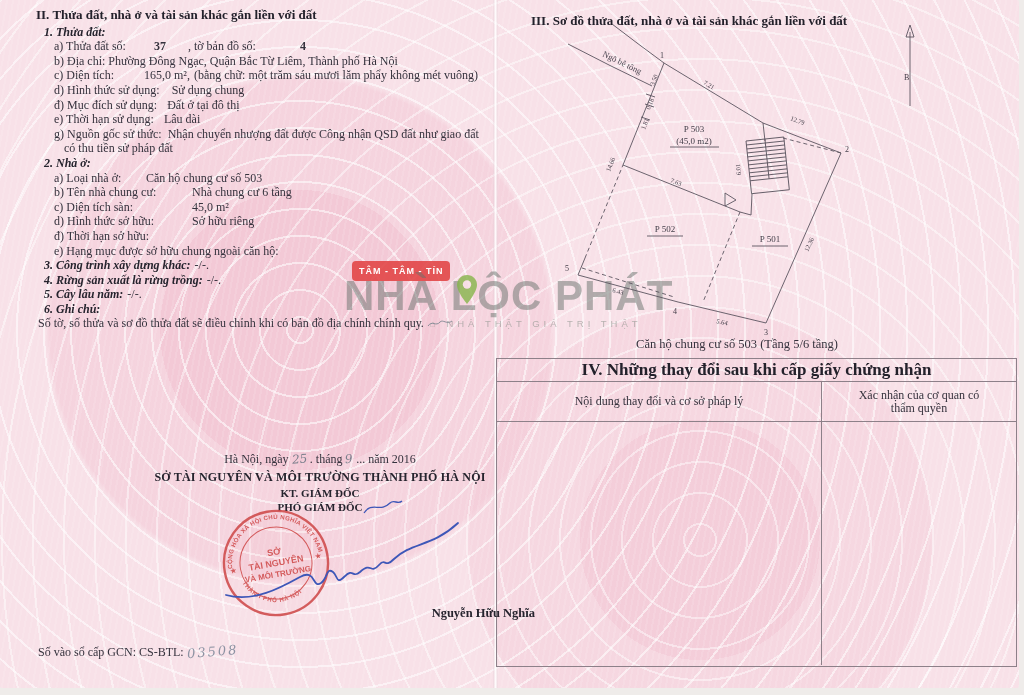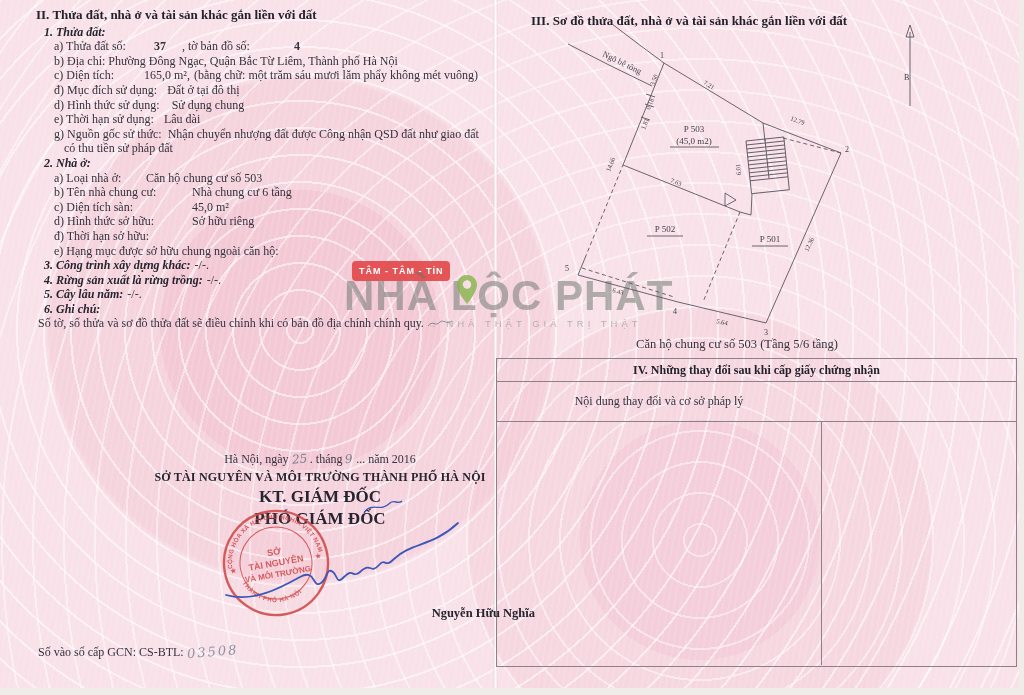--- a/index.html
+++ b/index.html
@@ -14,45 +14,45 @@
       radial-gradient(circle at 700px 540px, rgba(243,201,214,.8) 0 120px, rgba(243,201,214,.4) 120px 230px, rgba(243,201,214,0) 235px);
   }
   .fold{position:absolute;left:493px;top:0;bottom:0;width:5px;background:linear-gradient(90deg,rgba(190,150,165,.18),rgba(255,255,255,.85) 50%,rgba(190,150,165,.15));}
   
   .sec2{position:absolute;left:36px;top:8px;width:460px;font-size:12px;line-height:14.6px;color:#35323d;}
   .sec2 .h2t{font-weight:bold;font-size:13px;color:#23212b;margin-bottom:2px;}
   .item{font-weight:bold;font-style:italic;margin-left:8px;color:#26242e;}
   .sub{margin-left:18px;}
   .cont{margin-left:28px;}
   .bi{font-weight:bold;font-style:italic;color:#26242e;}
-  .g28{margin-left:28px;} .g38{margin-left:16px;} .g44{margin-left:44px;}
+  .g28{margin-left:28px;} .g38{margin-left:22px;} .g44{margin-left:44px;}
   .g30{margin-left:30px;} .g12{margin-left:12px;} .g10{margin-left:10px;} .g6{margin-left:6px;} .g4{margin-left:4px;}
   .lblA{display:inline-block;min-width:92px;} .lblB{display:inline-block;min-width:138px;}
   .b{font-weight:bold;}
   
   .sec3t{position:absolute;left:531px;top:13px;font-weight:bold;font-size:13px;color:#23212b;}
   .diagram{position:absolute;left:498px;top:20px;}
   .diagram line,.diagram path,.diagram polyline,.diagram polygon,.diagram rect{stroke:#5b5560;stroke-width:0.9;fill:none;}
   .diagram .dash{stroke-dasharray:4 3;}
   .diagram text{fill:#45404b;stroke:none;font-family:"Liberation Serif",serif;}
   .dim{font-size:6.5px;} .room{font-size:9px;} .vx{font-size:8px;} .roadt{font-size:8.5px;}
   .caption{position:absolute;left:497px;top:337px;width:480px;text-align:center;font-size:12.5px;color:#35323d;}
   
   .tbl{position:absolute;left:496px;top:358px;width:521px;height:309px;border:1.2px solid #8d8089;box-sizing:border-box;color:#35323d;}
-  .tbl-h{height:22px;line-height:22px;text-align:center;font-weight:bold;font-size:12px;border-bottom:1.2px solid #8d8089;color:#23212b;}
+  .tbl-h{height:22px;line-height:22px;text-align:center;font-weight:bold;font-size:17px;border-bottom:1.2px solid #8d8089;color:#23212b;}
   .tbl-cols{display:flex;border-bottom:1.2px solid #8d8089;height:40px;box-sizing:border-box;}
   .c1{width:324px;display:flex;align-items:center;justify-content:center;font-size:12px;}
   .c2{flex:1;border-left:1.2px solid #8d8089;display:flex;align-items:center;justify-content:center;text-align:center;font-size:12px;padding:0 26px;line-height:13px;}
   .tbl-body{position:relative;height:243px;}
   .tbl-div{position:absolute;left:324px;top:0;bottom:0;width:0;border-left:1.2px solid #8d8089;}
   
   .signblk{position:absolute;left:105px;top:452px;width:430px;text-align:center;color:#26242e;}
   .dateline{font-size:12px;color:#35323d;}
   .orgline{font-weight:bold;font-size:12px;margin-top:3px;letter-spacing:.2px;}
-  .ktline,.deputyline{font-weight:bold;font-size:17px;margin-top:2px;}
+  .ktline,.deputyline{font-weight:bold;font-size:11px;margin-top:2px;}
   .signer{position:absolute;left:105px;top:606px;width:430px;text-align:right;font-weight:bold;font-size:12.5px;color:#26242e;}
   .bookline{position:absolute;left:38px;top:644px;font-size:12px;color:#35323d;}
   .hw{font-style:italic;color:#7b7f8c;font-family:"DejaVu Serif",serif;display:inline-block;transform:rotate(-5deg);}
   .hwnum{letter-spacing:2px;color:#8d93a3;font-size:13px;}
   .stampsvg{position:absolute;left:204px;top:503px;}
   .sigsvg{position:absolute;left:222px;top:515px;}
   .flicksvg{position:absolute;left:362px;top:499px;}
   
   .wm-badge{position:absolute;left:352px;top:261px;background:rgba(224,62,62,.85);color:#fff;font-family:"Liberation Sans",sans-serif;font-weight:bold;font-size:9px;padding:5px 7px;letter-spacing:1px;border-radius:4px;}
   .wm-brand{position:absolute;left:344px;top:272px;font-family:"Liberation Sans",sans-serif;font-weight:bold;font-size:42px;letter-spacing:1px;color:rgba(104,114,108,.50);white-space:nowrap;}
@@ -77,24 +77,24 @@
     <div class="h2t">II. Thửa đất, nhà ở và tài sản khác gắn liền với đất</div>
     <div class="item">1. Thửa đất:</div>
     <div class="sub">
       <span>a) Thửa đất số:</span><span class="b g28">37</span><span class="g38">, tờ bản đồ số:</span><span class="b g44">4</span>
     </div>
     <div class="sub">b) Địa chỉ: Phường Đông Ngạc, Quận Bắc Từ Liêm, Thành phố Hà Nội</div>
     <div class="sub">
       <span>c) Diện tích:</span><span class="g30">165,0 m²,</span><span class="g4">(bằng chữ: một trăm sáu mươi lăm phẩy không mét vuông)</span>
     </div>
     <div class="sub">
+      <span>d) Hình thức sử dụng:</span><span class="g12">Sử dụng chung</span>
+    </div>
+    <div class="sub">
       <span>đ) Mục đích sử dụng:</span><span class="g10">Đất ở tại đô thị</span>
-    </div>
-    <div class="sub">
-      <span>d) Hình thức sử dụng:</span><span class="g12">Sử dụng chung</span>
     </div>
     <div class="sub">
       <span>e) Thời hạn sử dụng:</span><span class="g10">Lâu dài</span>
     </div>
     <div class="sub">
       <span>g) Nguồn gốc sử thức:</span><span class="g6">Nhận chuyển nhượng đất được Công nhận QSD đất như giao đất</span>
     </div>
     <div class="cont">có thu tiền sử pháp đất</div>
     <div class="item">2. Nhà ở:</div>
     <div class="sub">
@@ -201,20 +201,21 @@
     <text class="vx" x="175" y="294">4</text>
     <text class="vx" x="67" y="251">5</text>
   </svg>
 
   <div class="caption">Căn hộ chung cư số 503 (Tầng 5/6 tầng)</div>
 
   <div class="tbl">
     <div class="tbl-h">IV. Những thay đổi sau khi cấp giấy chứng nhận</div>
     <div class="tbl-cols">
       <div class="c1">Nội dung thay đổi và cơ sở pháp lý</div>
+      <div class="c2">Xác nhận của cơ quan có thẩm quyền</div>
     </div>
     <div class="tbl-body">
       <div class="tbl-div"></div>
     </div>
   </div>
 
   <div class="signblk">
     <div class="dateline">
       <span>Hà Nội, ngày</span>
       <span class="hw">25</span>

